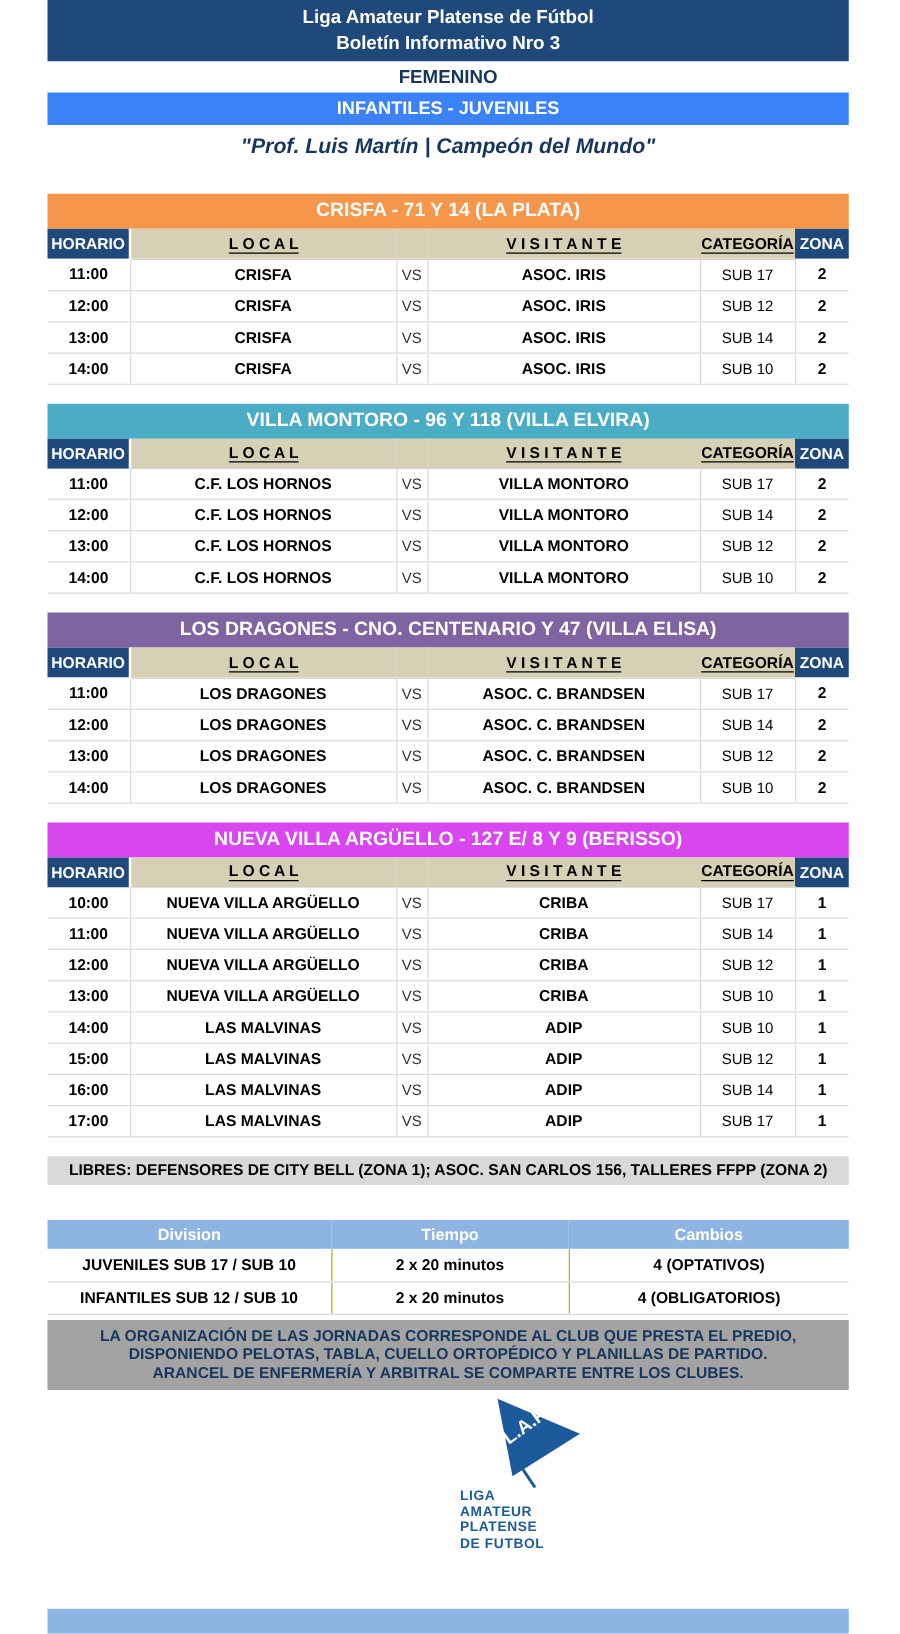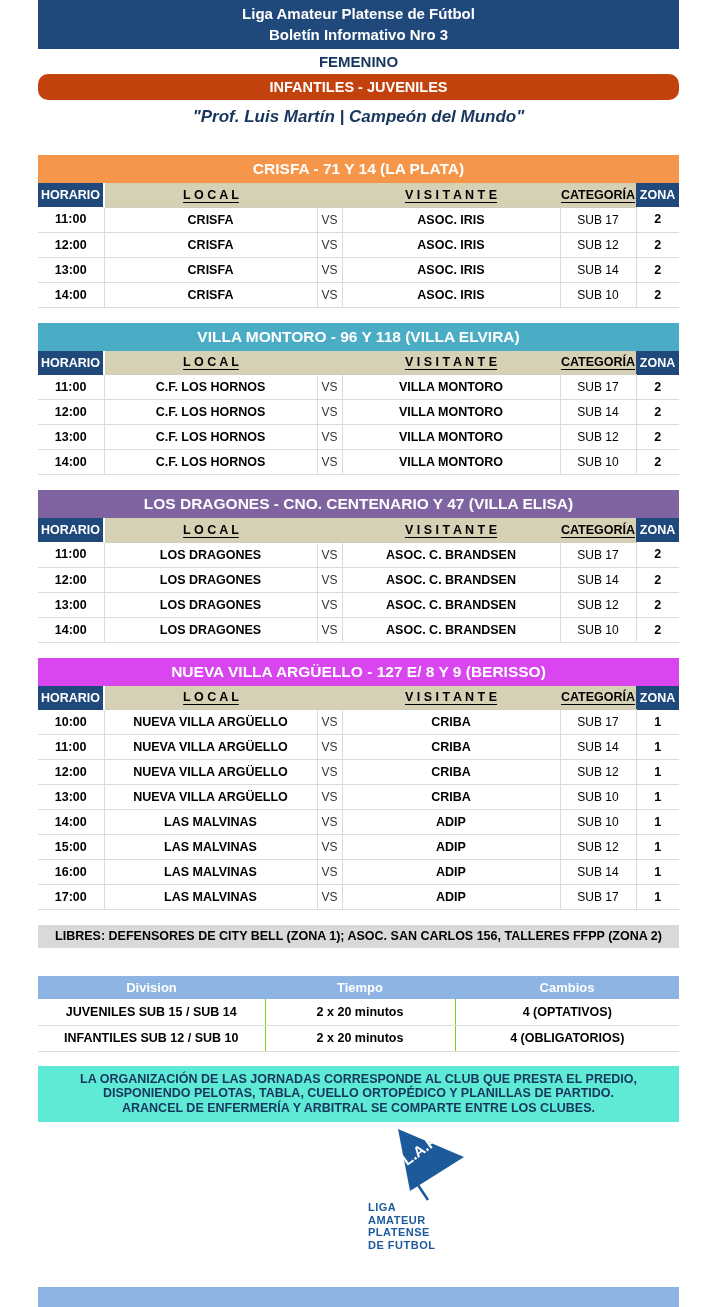--- a/index.html
+++ b/index.html
@@ -4,21 +4,21 @@
 <style>
   * { margin:0; padding:0; box-sizing:border-box; }
   body { background:#fff; font-family:"Liberation Sans", sans-serif; }
   .page { position:relative; width:720px; height:1307px; background:#fff; overflow:hidden; }
   .content { margin-left:38px; width:641px; }
 
   
   .topbar { background:#20497B; color:#fff; text-align:center; padding:3px 0 4px; }
   .topbar-line { font-size:15px; font-weight:bold; line-height:21px; }
   .femenino { text-align:center; color:#17365D; font-weight:bold; font-size:15px; line-height:25px; height:25px; }
-  .subbar { background:#c2410c; color:#fff; text-align:center; font-weight:bold; font-size:14.5px; line-height:26px; height:26px;border-radius:10px; }
+  .subbar { background:#3b82f6; color:#fff; text-align:center; font-weight:bold; font-size:14.5px; line-height:26px; height:26px; }
   .datebar { background:#8DB4E2; color:#fff; text-align:center; padding:2px 0 3px; }
   .datebar div { font-size:15px; font-weight:bold; line-height:22px; }
   .quote { text-align:center; color:#17365D; font-weight:bold; font-style:italic; font-size:17px; line-height:30px; height:30px; margin-top:2px; }
 
   
   .venues { margin-top:23px; }
   .venue { margin-bottom:15px; }
   .venue-header { height:28px; line-height:28px; text-align:center; color:#fff; font-weight:bold; font-size:15.5px; }
   table.matches { width:641px; border-collapse:collapse; table-layout:fixed; }
   .c-hor { width:66px; } .c-loc { width:213px; } .c-vs { width:25px; }
@@ -39,21 +39,21 @@
   .libres { margin-top:11px; background:#D9D9D9; color:#000; font-weight:bold; font-size:12.5px; text-align:center; height:23px; line-height:23px; }
 
   
   table.rules { margin-top:28px; width:641px; border-collapse:collapse; table-layout:fixed; }
   table.rules .r-div { width:227px; } table.rules .r-tie { width:190px; } table.rules .r-cam { width:224px; }
   table.rules thead th { background:#8DB4E2; color:#fff; font-weight:bold; font-size:13px; height:23px; text-align:center; vertical-align:middle; }
   table.rules tbody td { height:26px; text-align:center; vertical-align:middle; font-size:12.5px; font-weight:bold; color:#000; border-bottom:1px solid #DCDCDC; }
   table.rules tbody td + td { border-left:1px solid #84cc16; }
 
   
-  .notice { margin-top:14px; background:#5eead4; padding:6px 0 7px; }
+  .notice { margin-top:4px; background:#a3a3a3; padding:6px 0 7px; }
   .notice-line { text-align:center; color:#17365D; font-weight:bold; font-size:12.5px; line-height:14.5px; }
 
   
   .logo { margin-left:330px; margin-top:7px; width:130px; }
   .logo svg { display:block; margin-left:2px; }
   .logo-text div { color:#1D5A9B; font-weight:bold; font-size:11px; line-height:12.5px; letter-spacing:0.5px; }
 
   
   .footer-bar { position:absolute; left:38px; bottom:0; width:641px; height:20px; background:#8DB4E2; }
 </style>
@@ -327,21 +327,21 @@
       <thead>
         <tr>
           <th class="r-div">Division</th>
           <th class="r-tie">Tiempo</th>
           <th class="r-cam">Cambios</th>
         </tr>
       </thead>
       <tbody>
 
       <tr>
-          <td class="r-div">JUVENILES SUB 15 / SUB 14</td>
+          <td class="r-div">JUVENILES SUB 17 / SUB 10</td>
           <td class="r-tie">2 x 20 minutos</td>
           <td class="r-cam">4 (OPTATIVOS)</td>
         </tr>
           <tr>
           <td class="r-div">INFANTILES SUB 12 / SUB 10</td>
           <td class="r-tie">2 x 20 minutos</td>
           <td class="r-cam">4 (OBLIGATORIOS)</td>
         </tr>
         </tbody>
     </table>

